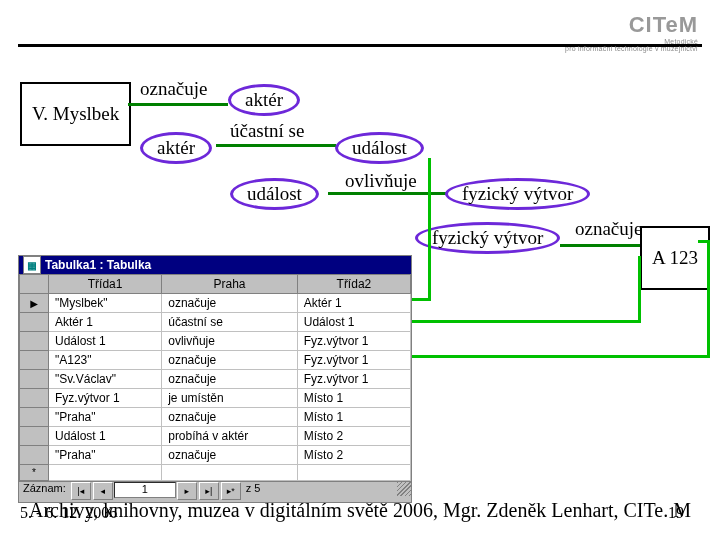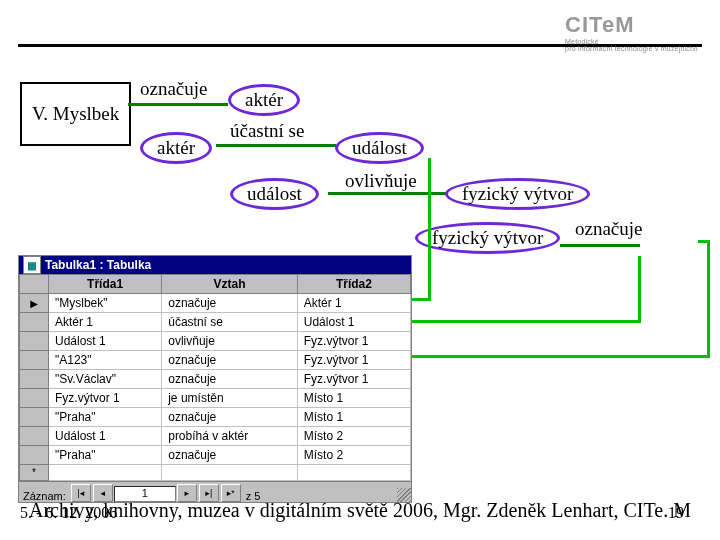--- a/index.html
+++ b/index.html
@@ -1,42 +1,42 @@
 <!DOCTYPE html>
 <html><head>
 <meta charset="utf-8">
 <style>
   html,body{margin:0;padding:0;width:720px;height:540px;font-family:"Times New Roman",serif;background:#fff;overflow:hidden}
   .stage{position:relative;width:720px;height:540px}
   .topbar{position:absolute;left:18px;top:44px;right:18px;height:3px;background:#000}
-  .logo{position:absolute;right:22px;top:12px;color:#999;font-family:Arial,sans-serif;}
+  .logo{position:absolute;right:22px;top:12px;color:#999;font-family:Arial,sans-serif;text-align:right}
   .logo .big{font-size:22px;font-weight:bold;letter-spacing:1px}
   .logo .small{font-size:7px;color:#888;letter-spacing:0.2px}
 
   
   .node{position:absolute;font-size:19px;color:#000;background:#fff;text-align:center}
   .node span{display:inline-block}
   .box{border:2px solid #000;padding:19px 10px}
   .circ{border:3px solid #6d28d9;border-radius:50%/50%;padding:2px 14px}
 
   
   .hline{position:absolute;height:3px;background:#008000}
   .gbox{position:absolute;border:3px solid #00c000}
   .conn{position:absolute;background:#00c000}
 
   
   .win{position:absolute;left:18px;top:255px;width:392px;font-family:"MS Sans Serif",Tahoma,Arial,sans-serif;font-size:12px;border:1px solid #808080;background:#c0c0c0}
   .titlebar{display:flex;align-items:center;background:#000080;color:#fff;height:18px;font-weight:bold;font-size:12px}
   .titlebar .ticon{width:16px;height:16px;margin:1px 4px;background:#fff;border:1px solid #808080;display:flex;align-items:center;justify-content:center;color:#008080;font-size:10px}
   .grid{width:100%;border-collapse:collapse;background:#fff}
-  .grid th{background:#c0c0c0;border:1px solid #808080;font-weight:bold;text-align:center;padding:2px 4px}
+  .grid th{background:#c0c0c0;border:1px solid #808080;font-weight:normal;text-align:center;padding:2px 4px}
   .grid td{border:1px solid #c0c0c0;padding:2px 6px;white-space:nowrap}
   .grid .rowhead{width:16px;background:#c0c0c0;border:1px solid #808080;text-align:center;font-size:10px}
   .grid .cur{color:#000}
-  .statusbar{display:flex;align-items:flex-end;background:#c0c0c0;border-top:1px solid #808080;height:20px;font-size:11px}
+  .statusbar{display:flex;align-items:flex-start;background:#c0c0c0;border-top:1px solid #808080;height:20px;font-size:11px}
   .sb-btn{width:18px;height:16px;margin:0 1px;background:#c0c0c0;border:1px solid #fff;border-right-color:#808080;border-bottom-color:#808080;display:flex;align-items:center;justify-content:center;font-size:9px}
   .sb-field{width:56px;height:14px;background:#fff;border:1px inset #808080;text-align:center;font-size:11px;padding:0 2px}
   .sb-label{padding:0 4px}
   .corner{width:14px;height:14px;margin-left:auto;background:repeating-linear-gradient(135deg,#808080 0 1px,transparent 1px 3px)}
 
   .foot-left{position:absolute;left:20px;bottom:18px;font-size:16px}
   .foot-mid{position:absolute;left:0;right:0;bottom:18px;text-align:center;font-size:20px}
   .foot-right{position:absolute;right:36px;bottom:18px;font-size:16px}
 </style>
 </head>
@@ -61,20 +61,21 @@
   <div class="node circ" style="left:335px;top:132px"><span>událost</span></div>
 
   <div class="node circ" style="left:230px;top:178px"><span>událost</span></div>
   <div class="hline" style="left:328px;top:192px;width:120px"></div>
   <div class="node" style="left:345px;top:170px"><span>ovlivňuje</span></div>
   <div class="node circ" style="left:445px;top:178px"><span>fyzický výtvor</span></div>
 
   <div class="node circ" style="left:415px;top:222px"><span>fyzický výtvor</span></div>
   <div class="hline" style="left:560px;top:244px;width:80px"></div>
   <div class="node" style="left:575px;top:218px"><span>označuje</span></div>
+  <div class="node box" style="left:640px;top:226px"><span>A 123</span></div>
 
   <div class="gbox" style="left:30px;top:293px;width:370px;height:34px"></div>
   <div class="gbox" style="left:30px;top:346px;width:370px;height:17px"></div>
 
   <div class="conn" style="left:400px;top:298px;width:30px;height:3px"></div>
   <div class="conn" style="left:428px;top:158px;width:3px;height:143px"></div>
   <div class="conn" style="left:400px;top:320px;width:240px;height:3px"></div>
   <div class="conn" style="left:638px;top:256px;width:3px;height:67px"></div>
   <div class="conn" style="left:400px;top:355px;width:310px;height:3px"></div>
   <div class="conn" style="left:707px;top:240px;width:3px;height:118px"></div>
@@ -83,21 +84,21 @@
   <div class="win">
     <div class="titlebar">
       <div class="ticon">▦</div>
       <span>Tabulka1 : Tabulka</span>
     </div>
     <table class="grid">
       <thead>
         <tr>
           <th class="rowhead"></th>
           <th>Třída1</th>
-          <th>Vztah</th>
+          <th>Praha</th>
           <th>Třída2</th>
         </tr>
       </thead>
       <tbody id="tbody">
           <tr>
             <td class="rowhead"><span class="cur">▶</span></td>
             <td>"Myslbek"</td>
             <td>označuje</td>
             <td>Aktér 1</td>
           </tr>

